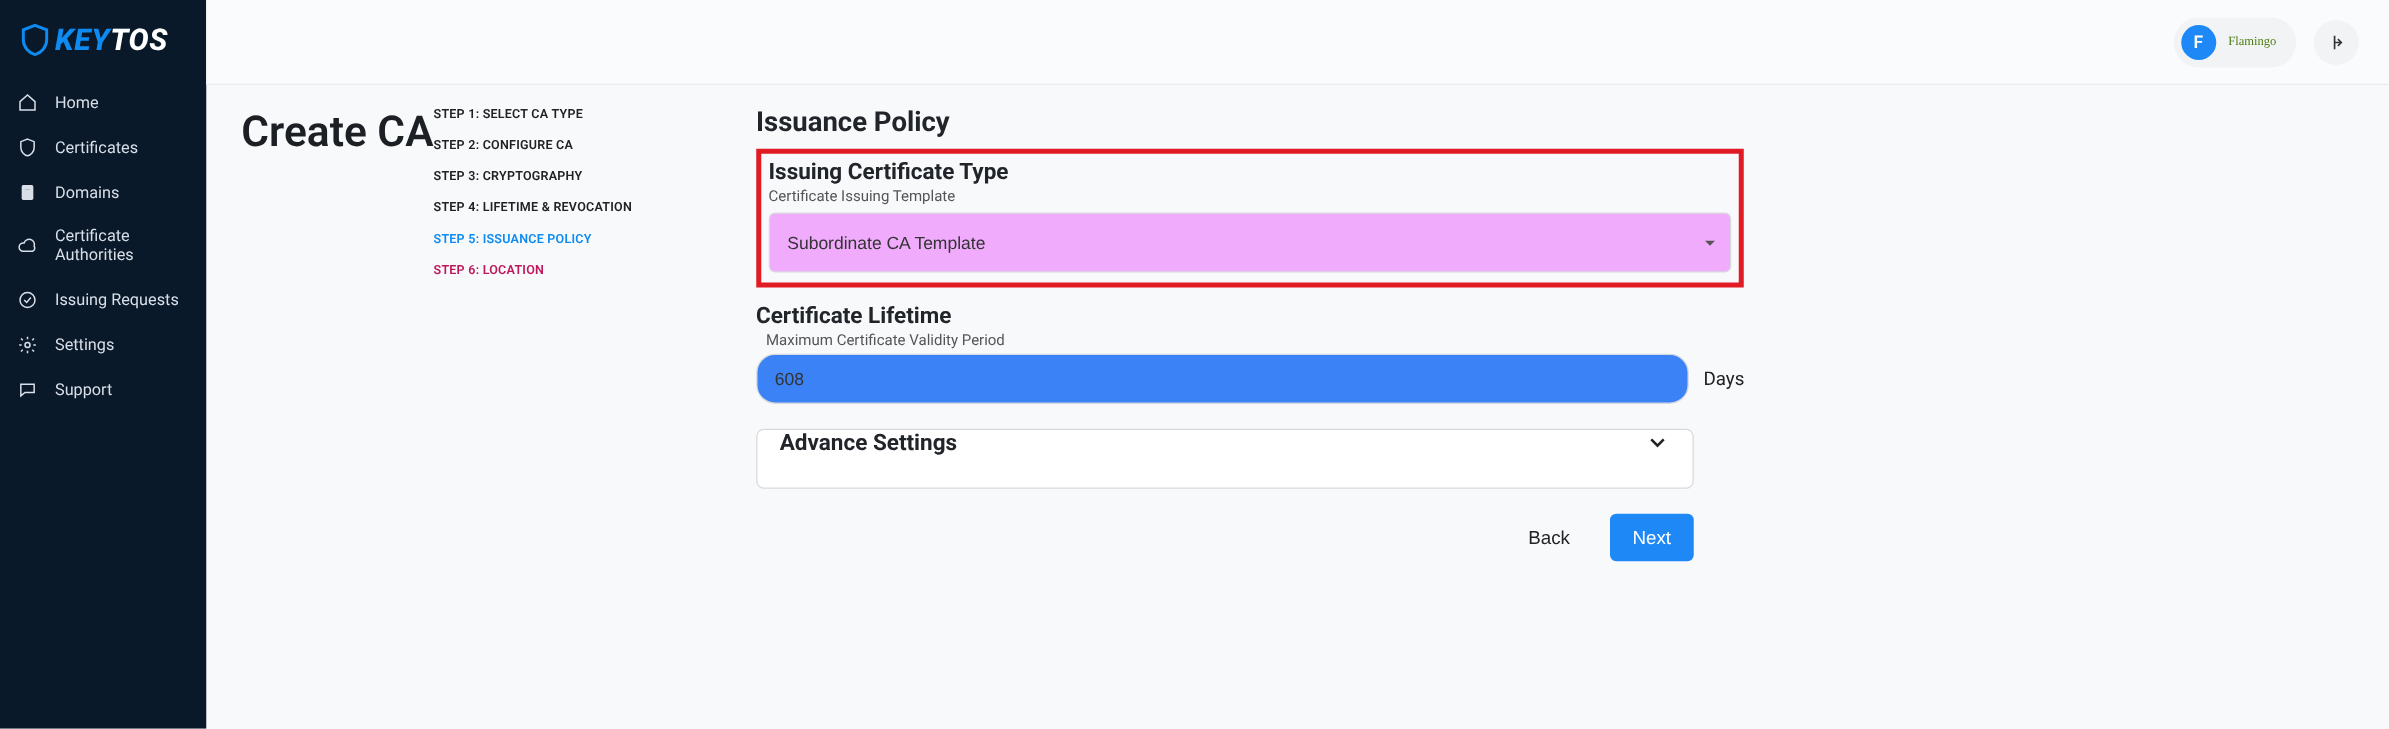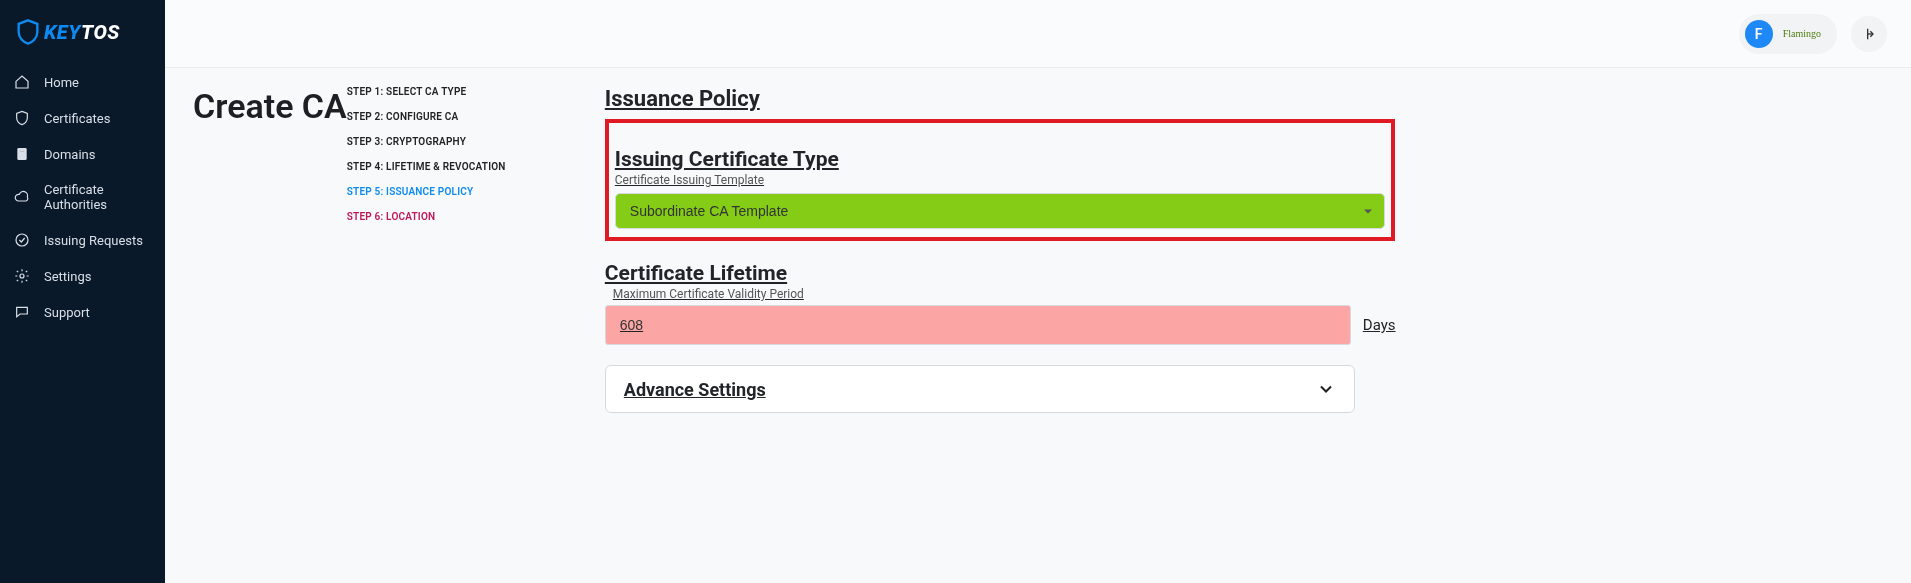--- a/index.html
+++ b/index.html
@@ -1,53 +1,53 @@
 <!DOCTYPE html>
 <html><head>
 <meta charset="utf-8">
 <style>
 * { box-sizing: border-box; margin: 0; padding: 0; }
 body { font-family: -apple-system, BlinkMacSystemFont, "Segoe UI", Roboto, Arial, sans-serif; background: #f8f9fb; color: #212529; width: 1911px; height: 583px; overflow: hidden; }
 .app { display: flex; height: 100%; }
 .sidebar { width: 165px; background: #0a1929; color: #cfd8e3; display: flex; flex-direction: column; padding-top: 10px; flex: 0 0 165px; }
 .logo { display: flex; align-items: center; gap: 2px; padding: 8px 14px 18px 14px; }
 .logo svg { width: 28px; height: 28px; }
-.logo-text { font-weight: 800; font-size: 20px; letter-spacing: 0.5px; color: #fff; font-style: italic;}
+.logo-text { font-weight: 800; font-size: 24px; letter-spacing: 0.5px; color: #fff; font-style: italic;}
 .logo-text .accent { color: #0d8bf2; }
 .nav-item { display: flex; align-items: center; gap: 14px; padding: 10px 14px; font-size: 13px; color: #d9dfe8; cursor: pointer; }
 .nav-item svg { width: 16px; height: 16px; stroke: #d9dfe8; fill: none; flex: 0 0 16px; }
 .main { flex: 1; display: flex; flex-direction: column; }
 .topbar { height: 68px; border-bottom: 1px solid #ececec; display: flex; align-items: center; justify-content: flex-end; padding: 0 24px; gap: 14px; background: #fafbfc; }
 .user-chip { display: flex; align-items: center; gap: 10px; background: #f1f3f5; border-radius: 24px; padding: 6px 16px 6px 6px; }
 .avatar { width: 28px; height: 28px; border-radius: 50%; background: #1e88f7; color: #fff; display: flex; align-items: center; justify-content: center; font-weight: 600; font-size: 14px; }
 .user-name-text { font-size: 10px; color: #4d7c0f; font-family: Liberation Serif, serif; }
 .logout-btn { width: 36px; height: 36px; border-radius: 50%; background: #f1f3f5; display: flex; align-items: center; justify-content: center; cursor: pointer; }
 .logout-btn svg { width: 16px; height: 16px; stroke: #333; fill: none; }
 .content { flex: 1; padding: 18px 28px; display: flex; flex-direction: row; }
 .page-title { font-size: 34px; font-weight: 600; margin-bottom: 14px; color: #1c1f23; }
 .wizard-wrap { display: flex; gap: 48px; }
 .steps { width: 210px; flex: 0 0 210px; display: flex; flex-direction: column; gap: 14px; }
 .step-item { font-size: 10px; font-weight: 600; color: #222; cursor: pointer; letter-spacing: 0.2px; }
 .step-item.active { color: #0d8bf2; }
 .step-item.disabled { color: #be185d; cursor: default; }
-.pane { flex: 0 0 790px; width: 790px; text-decoration: underline; }
+.pane { flex: 0 0 790px; width: 790px; }
 .section-h1 { font-size: 22px; font-weight: 700; margin-bottom: 8px; }
-.section-h2 { font-size: 21px; font-weight: 700; margin-bottom: 2px; margin-top: 20px; }
+.section-h2 { font-size: 18px; font-weight: 700; margin-bottom: 2px; }
 .field-label-sm { font-size: 12px; color: #555; margin-bottom: 4px; display: block; }
 .highlight-box { border: 4px solid #e01b24; padding: 4px 6px 8px 6px; margin-bottom: 8px; }
 .select-wrap { position: relative; margin-top: 6px; }
-.select-input { width: 100%; height: 36px; border: 1px solid #d7d9de; border-radius: 5px; background: #84cc16; padding: 0 36px 0 14px; font-size: 14px; color: #333; cursor: pointer; text-align: left; }
+.select-input { width: 100%; height: 48px; border: 1px solid #d7d9de; border-radius: 5px; background: #f0abfc; padding: 0 36px 0 14px; font-size: 14px; color: #333; cursor: pointer; text-align: left; }
 .select-caret { position: absolute; right: 12px; top: 50%; transform: translateY(-50%); pointer-events: none; }
 .select-caret svg { width: 10px; height: 10px; fill: #555; }
-.text-input { width: 100%; height: 40px; border: 1px solid #d7d9de; border-radius: 3px; background: #fca5a5; padding: 13px 14px; font-size: 14px; color: #333; }
+.text-input { width: 100%; height: 40px; border: 1px solid #d7d9de; border-radius: 15px; background: #3b82f6; padding: 13px 14px; font-size: 14px; color: #333; }
 .row-input-unit { display: flex; align-items: center; gap: 12px; }
 .row-input-unit .text-input { flex: 0 0 746px; }
 .unit-label { font-size: 15px; color: #222; }
 .section-block { margin-top: 12px; }
-.expander { margin-top: 20px; border: 1px solid #d7d9de; border-radius: 6px; background: #fff; height: 48px; display: flex; align-items: center; justify-content: space-between; padding: 0 18px; cursor: pointer; width: 750px; }
+.expander { margin-top: 20px; border: 1px solid #d7d9de; border-radius: 6px; background: #fff; height: 48px; display: flex; align-items: flex-start; justify-content: space-between; padding: 0 18px; cursor: pointer; width: 750px; }
 .expander-title { font-size: 18px; font-weight: 700; }
 .expander svg { width: 20px; height: 20px; stroke: #222; fill: none; }
 .btn-row { display: flex; gap: 14px; justify-content: flex-end; margin-top: 20px; width: 750px; }
 .btn { height: 38px; padding: 0 18px; border-radius: 5px; font-size: 15px; cursor: pointer; display: flex; align-items: center; }
 .btn.back { background: transparent; color: #222; border: none; }
 .btn.next { background: #1e88f7; color: #fff; border: none; font-weight: 500; }
 </style>
 </head>
 <body>
 
@@ -156,17 +156,21 @@
             </div>
           </div>
 
           <div class="expander">
             <span class="expander-title">Advance Settings</span>
             <svg viewBox="0 0 24 24" stroke-width="2.5">
                 <path d="M6 9l6 6 6-6"></path>
               </svg>
           </div>
 
+          <div class="btn-row">
+            <button class="btn back">Back</button>
+            <button class="btn next">Next</button>
+          </div>
         </div>
       </div>
     </div>
   </div>
 </div>
 
 </body></html>

